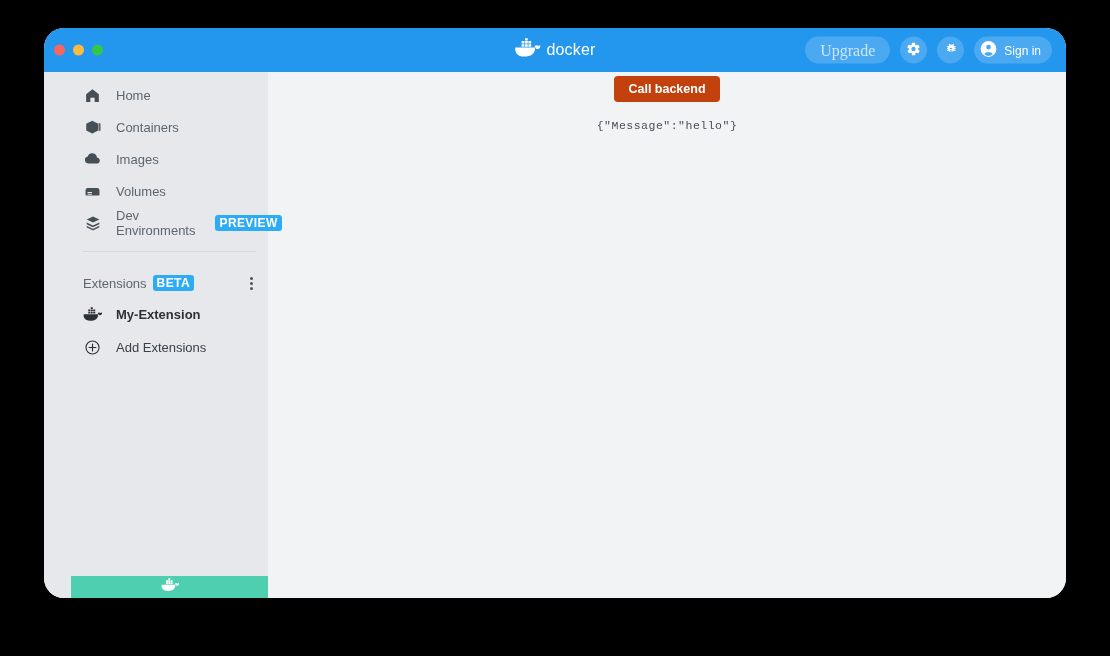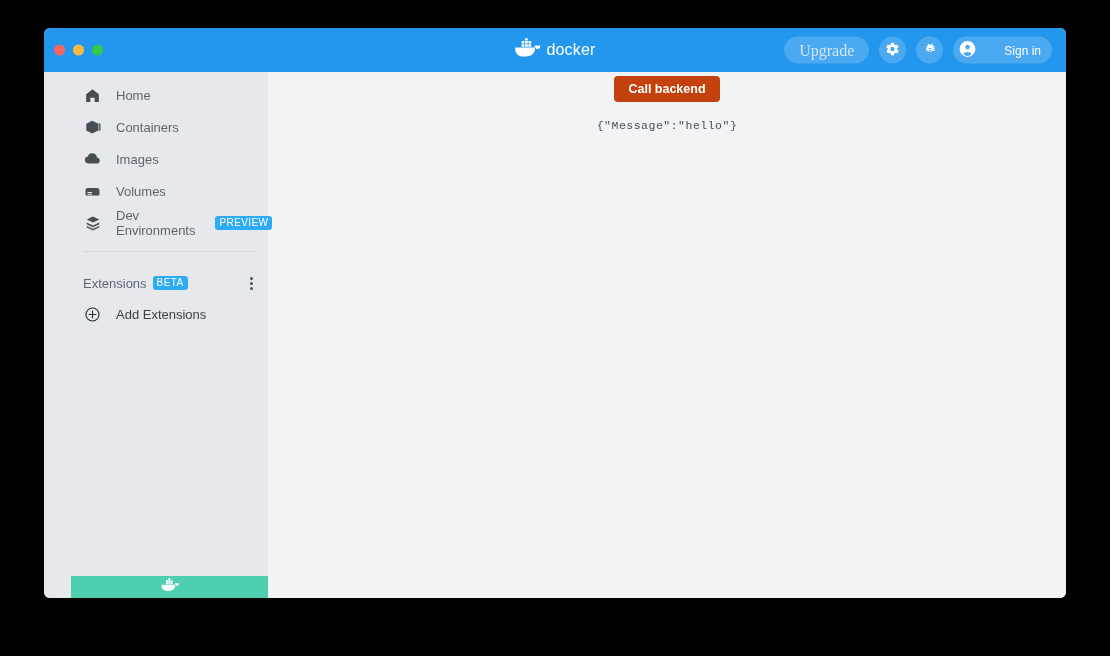--- a/index.html
+++ b/index.html
@@ -11,21 +11,21 @@
     overflow: hidden;
     font-family: "Liberation Sans", sans-serif;
   }
 
   #app-window {
     position: absolute;
     left: 44px;
     top: 28px;
     width: 1022px;
     height: 570px;
-    border-radius: 6px;
+    border-radius: 20px;
     overflow: hidden;
     background: #f2f3f5;
     display: flex;
     flex-direction: column;
   }
 
   
   #titlebar {
     height: 44px;
     background: #2396ed;
@@ -112,21 +112,20 @@
     height: 27px;
     padding: 0 11px 0 5px;
     display: flex;
     align-items: center;
     gap: 6px;
     cursor: pointer;
   }
   .signin-label {
     color: #ffffff;
     font-size: 12px;
-    margin-left: 21px;
   }
 
   
   #body-area {
     flex: 1 1 auto;
     display: flex;
     min-height: 0;
   }
 
   
@@ -161,22 +160,22 @@
     flex: 0 0 19px;
   }
   .nav-label {
     font-size: 13px;
     color: #5c6670;
   }
 
   .badge {
     background: #2eabf5;
     color: #ffffff;
-    font-size: 10px;
-    font-weight: normal;
+    font-size: 12px;
+    font-weight: bold;
     letter-spacing: 0.4px;
     border-radius: 3px;
     padding: 2px 4px;
     line-height: 1;
     margin-left: 6px;
   }
 
   .divider {
     height: 1px;
     background: #d6d8dd;
@@ -392,20 +391,38 @@
       <div class="section-header">
         <span class="section-title">Extensions</span>
         <span class="badge">BETA</span>
         <span class="kebab">
           <span></span>
           <span></span>
           <span></span>
         </span>
       </div>
 
+      <div class="ext-item active">
+        <span class="nav-icon">
+          <svg width="19" height="15" viewBox="0 0 26 20" aria-hidden="true">
+            <g fill="#2b3137">
+              <rect x="7.2" y="3.0" width="2.8" height="2.6" rx="0.3"></rect>
+              <rect x="10.6" y="3.0" width="2.8" height="2.6" rx="0.3"></rect>
+              <rect x="14.0" y="3.0" width="2.8" height="2.6" rx="0.3"></rect>
+              <rect x="7.2" y="6.2" width="2.8" height="2.6" rx="0.3"></rect>
+              <rect x="10.6" y="6.2" width="2.8" height="2.6" rx="0.3"></rect>
+              <rect x="14.0" y="6.2" width="2.8" height="2.6" rx="0.3"></rect>
+              <rect x="10.6" y="0.2" width="2.8" height="2.4" rx="0.3"></rect>
+              <path d="M2.2 9.6 h18.4 c0.4 2.6 -0.6 5.2 -2.8 6.8 c-2.0 1.5 -5.0 2.1 -8.0 2.1 c-3.6 0 -6.6 -1.2 -8.0 -3.6 c-0.9 -1.6 -1.1 -3.6 -0.9 -5.3 z"></path>
+              <path d="M20.0 8.0 c1.6 -1.2 3.2 -0.9 4.2 0.1 c0.5 -1.3 1.5 -1.0 1.8 -0.7 c0.3 1.2 -0.2 2.5 -1.1 3.1 c-0.9 0.6 -2.2 0.6 -3.2 0.2 z"></path>
+            </g>
+          </svg>
+        </span>
+        <span class="nav-label">My-Extension</span>
+      </div>
 
       <div class="ext-item">
         <span class="nav-icon">
           <svg width="17" height="17" viewBox="0 0 24 24" aria-hidden="true">
             <circle cx="12" cy="12" r="9.2" fill="none" stroke="#2b3137" stroke-width="1.6"></circle>
             <path d="M12 7.2v9.6M7.2 12h9.6" stroke="#2b3137" stroke-width="1.6" stroke-linecap="round"></path>
           </svg>
         </span>
         <span class="nav-label">Add Extensions</span>
       </div>

